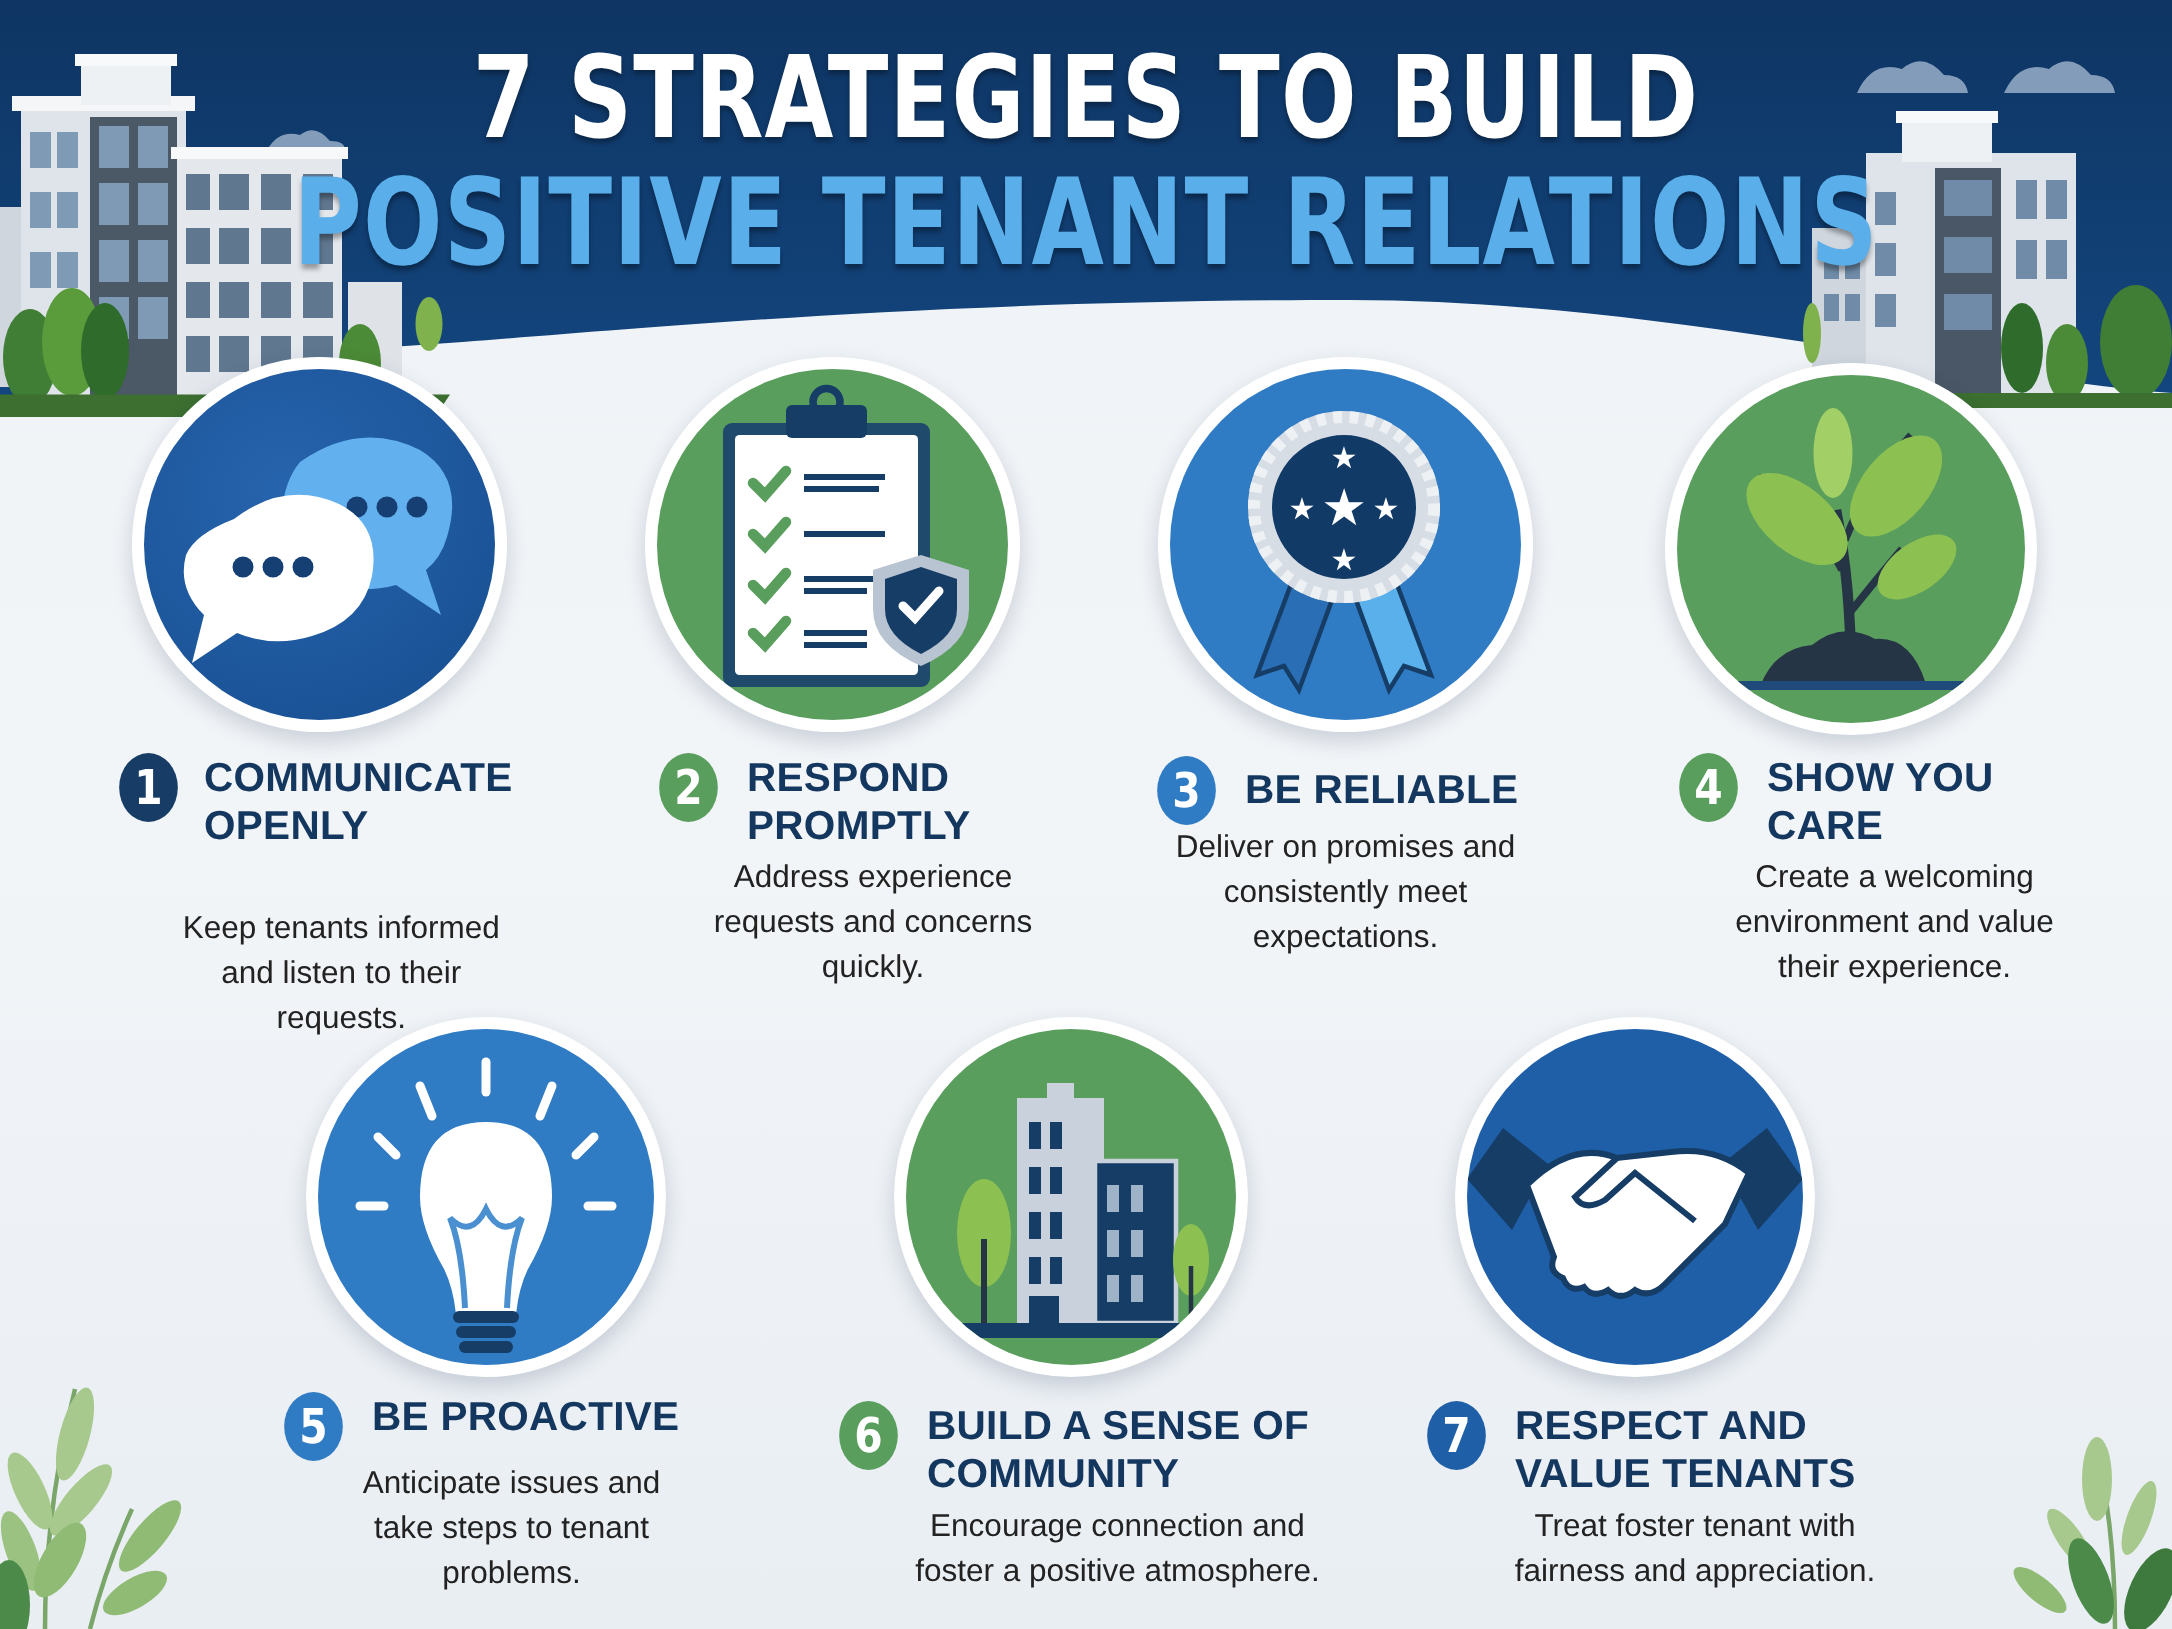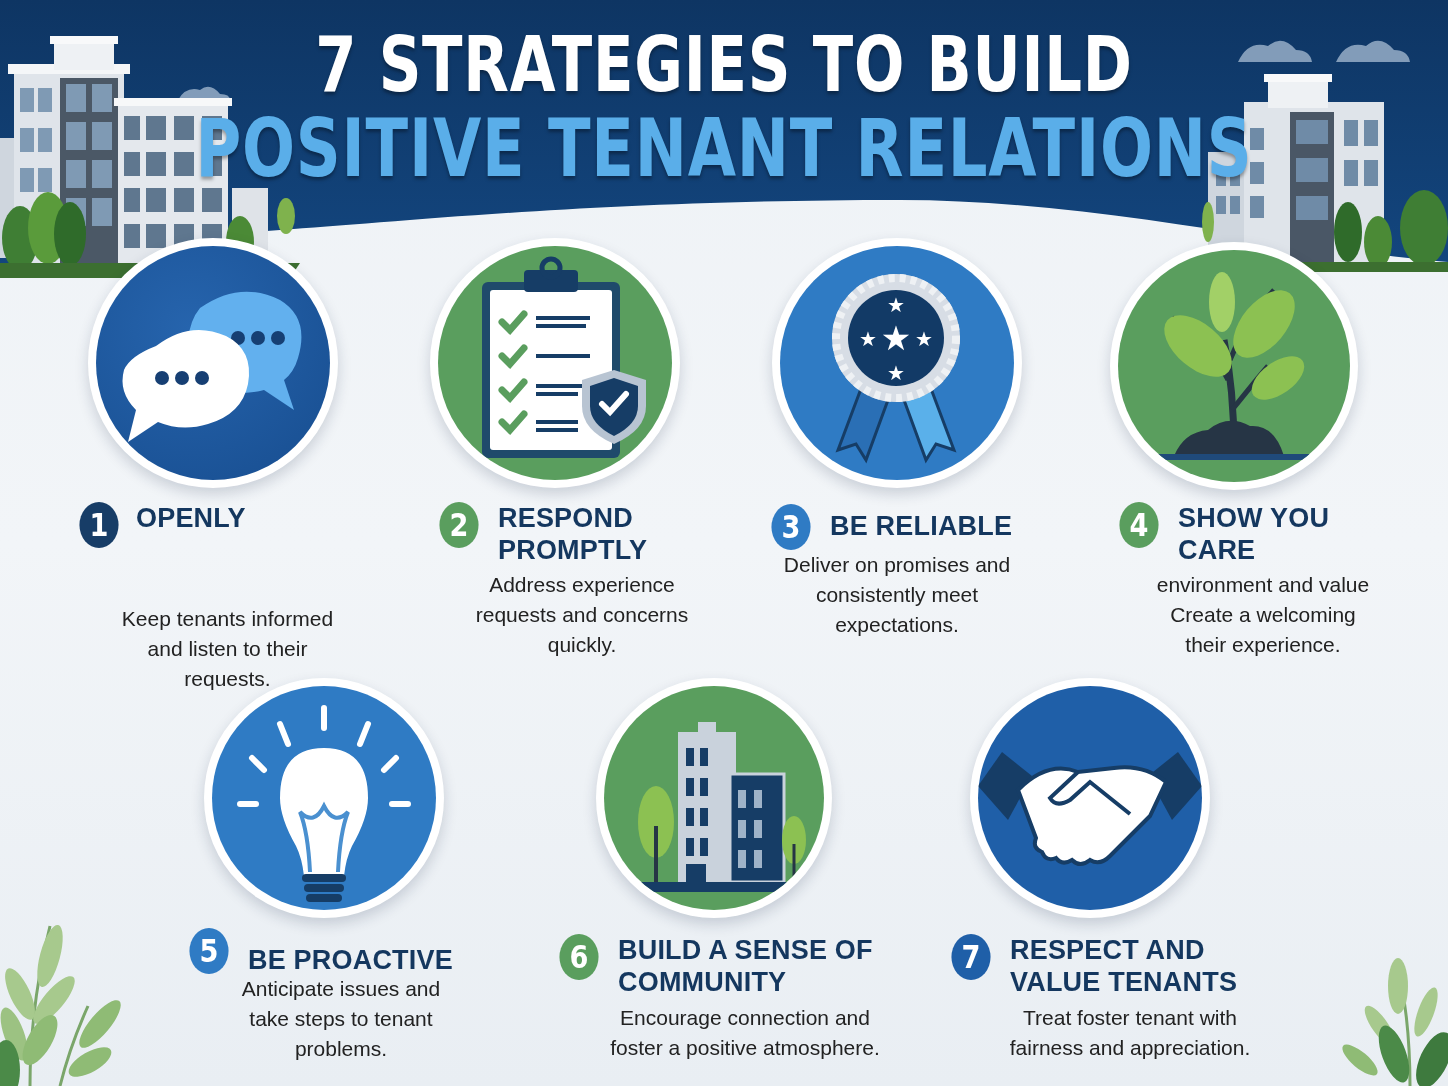--- a/index.html
+++ b/index.html
@@ -169,20 +169,21 @@
       <path d="M60 100 q34 -26 70 -10 q28 14 22 48 q-6 30 -40 40 q-26 8 -50 -2 l-30 20 l8 -32 q-18 -18 -12 -40 q6 -14 32 -24z" fill="#ffffff"></path>
       <circle cx="66" cy="132" r="7" fill="#163f73"></circle>
         <circle cx="86" cy="132" r="7" fill="#163f73"></circle>
         <circle cx="106" cy="132" r="7" fill="#163f73"></circle>
     </svg>
   </div>
 </div>
 <div class="item-head" style="left:76px;top:502px;">
   <div class="num" style="background:#173d67;">1</div>
   <div class="heading" style="margin-left:14px;">
+    <div>COMMUNICATE</div>
     <div>OPENLY</div>
   </div>
 </div>
 <div class="desc" style="left:80px;top:604px;width:295px;">
   <div>Keep tenants informed</div>
   <div>and listen to their</div>
   <div>requests.</div>
 </div>
 
 <div class="badge-circle" style="left:430px;top:238px;width:250px;height:250px;">
@@ -273,22 +274,22 @@
   </div>
 </div>
 <div class="item-head" style="left:1116px;top:502px;">
   <div class="num" style="background:#5a9e5e;">4</div>
   <div class="heading">
     <div>SHOW YOU</div>
     <div>CARE</div>
   </div>
 </div>
 <div class="desc" style="left:1118px;top:570px;width:290px;">
+  <div>Create a welcoming</div>
   <div>environment and value</div>
-  <div>Create a welcoming</div>
   <div>their experience.</div>
 </div>
 
 <div class="badge-circle" style="left:204px;top:678px;width:240px;height:240px;">
   <div class="badge-inner" style="background:#2f7bc4;">
     <svg viewBox="0 0 224 224">
       <g stroke="#ffffff" stroke-width="6" stroke-linecap="round">
         <line x1="112" y1="22" x2="112" y2="42"></line>
         <line x1="68" y1="38" x2="76" y2="58"></line>
           <line x1="156" y1="38" x2="148" y2="58"></line>
@@ -300,21 +301,21 @@
       <path d="M112 62 q44 0 44 50 q0 20 -16 48 q-6 12 -8 30 h-40 q-2 -18 -8 -30 q-16 -28 -16 -48 q0 -50 44 -50z" fill="#ffffff"></path>
       <path d="M98 186 q-2 -40 -10 -60 q14 14 24 -6 q10 20 24 6 q-8 20 -10 60" stroke="#4a90d0" stroke-width="4" fill="none"></path>
       <rect x="90" y="188" width="44" height="8" rx="4" fill="#163d66"></rect>
       <rect x="92" y="198" width="40" height="8" rx="4" fill="#163d66"></rect>
       <rect x="94" y="208" width="36" height="8" rx="4" fill="#163d66"></rect>
     </svg>
   </div>
 </div>
 <div class="item-head" style="left:186px;top:928px;">
   <div class="num" style="background:#2f7bc4;">5</div>
-  <div class="heading" style="margin-top:16px;">
+  <div class="heading" style="margin-top:0;">
     <div>BE PROACTIVE</div>
   </div>
 </div>
 <div class="desc" style="left:196px;top:974px;width:290px;">
   <div>Anticipate issues and</div>
   <div>take steps to tenant</div>
   <div>problems.</div>
 </div>
 
 <div class="badge-circle" style="left:596px;top:678px;width:236px;height:240px;">

